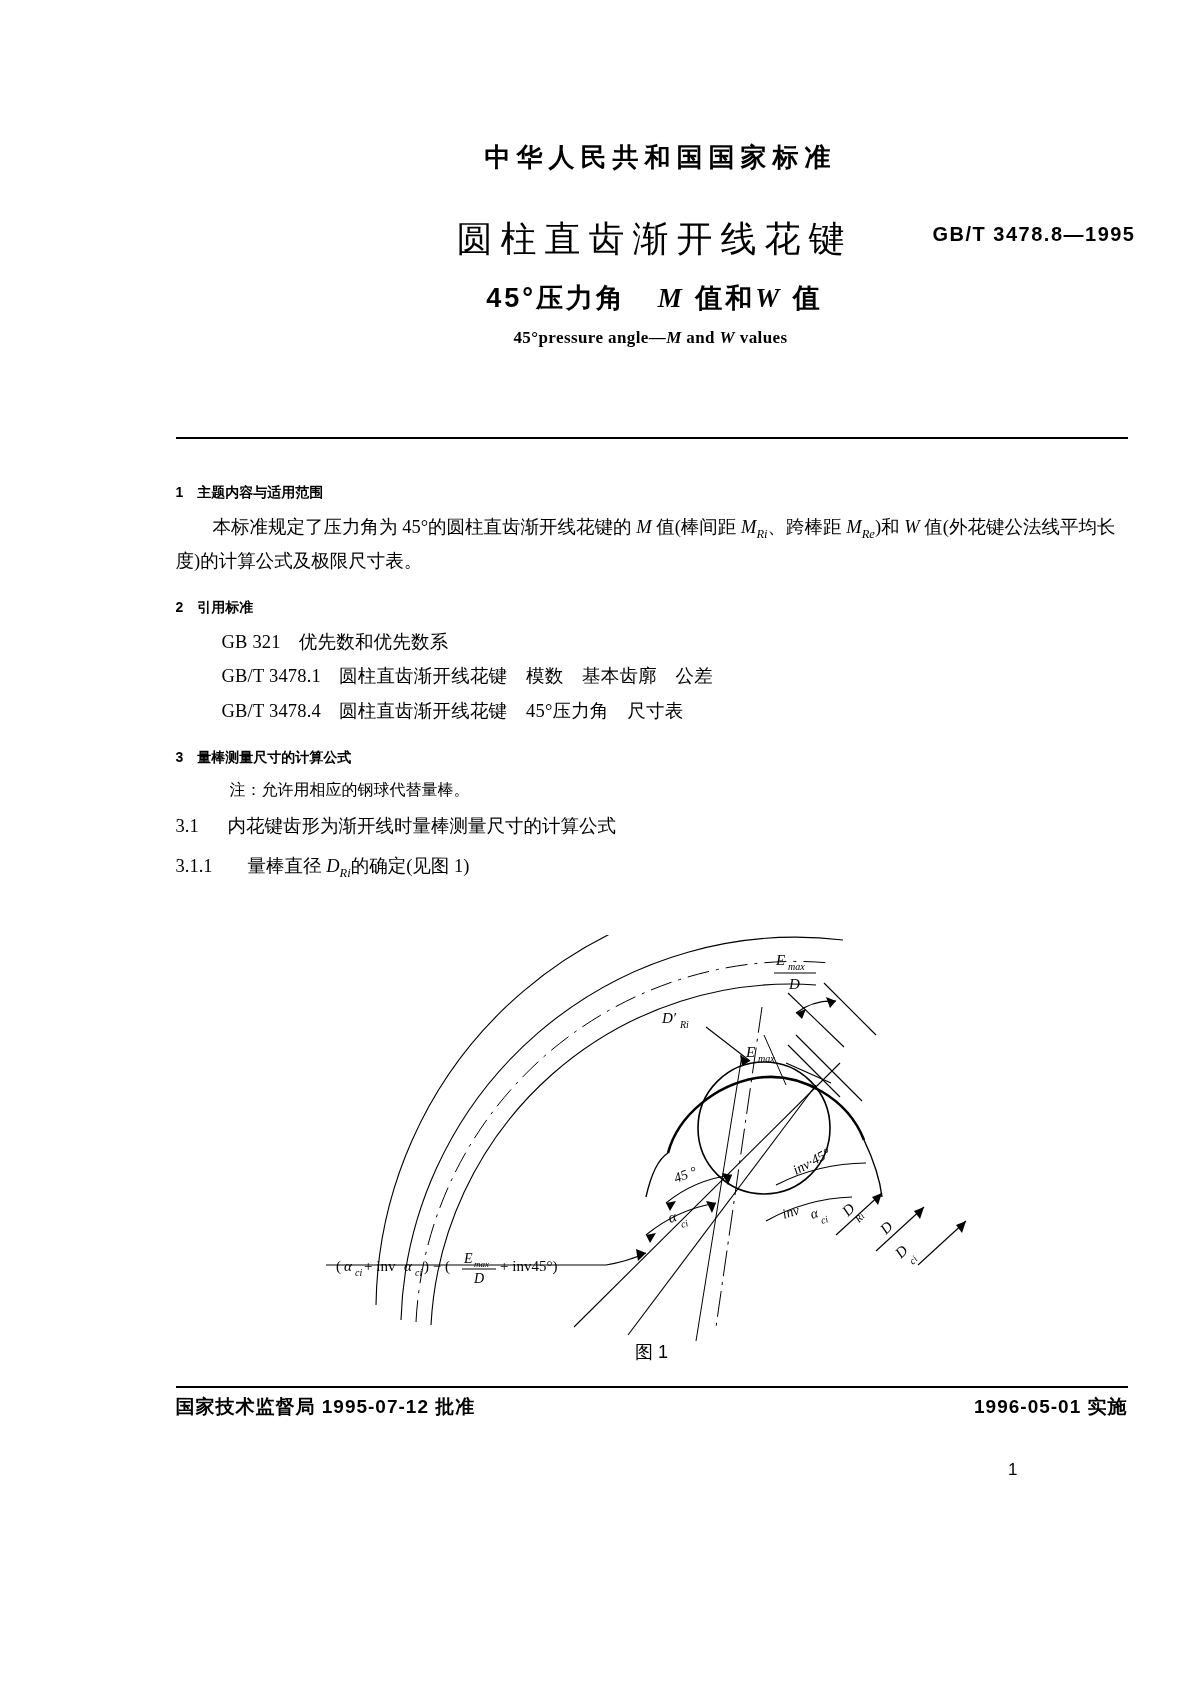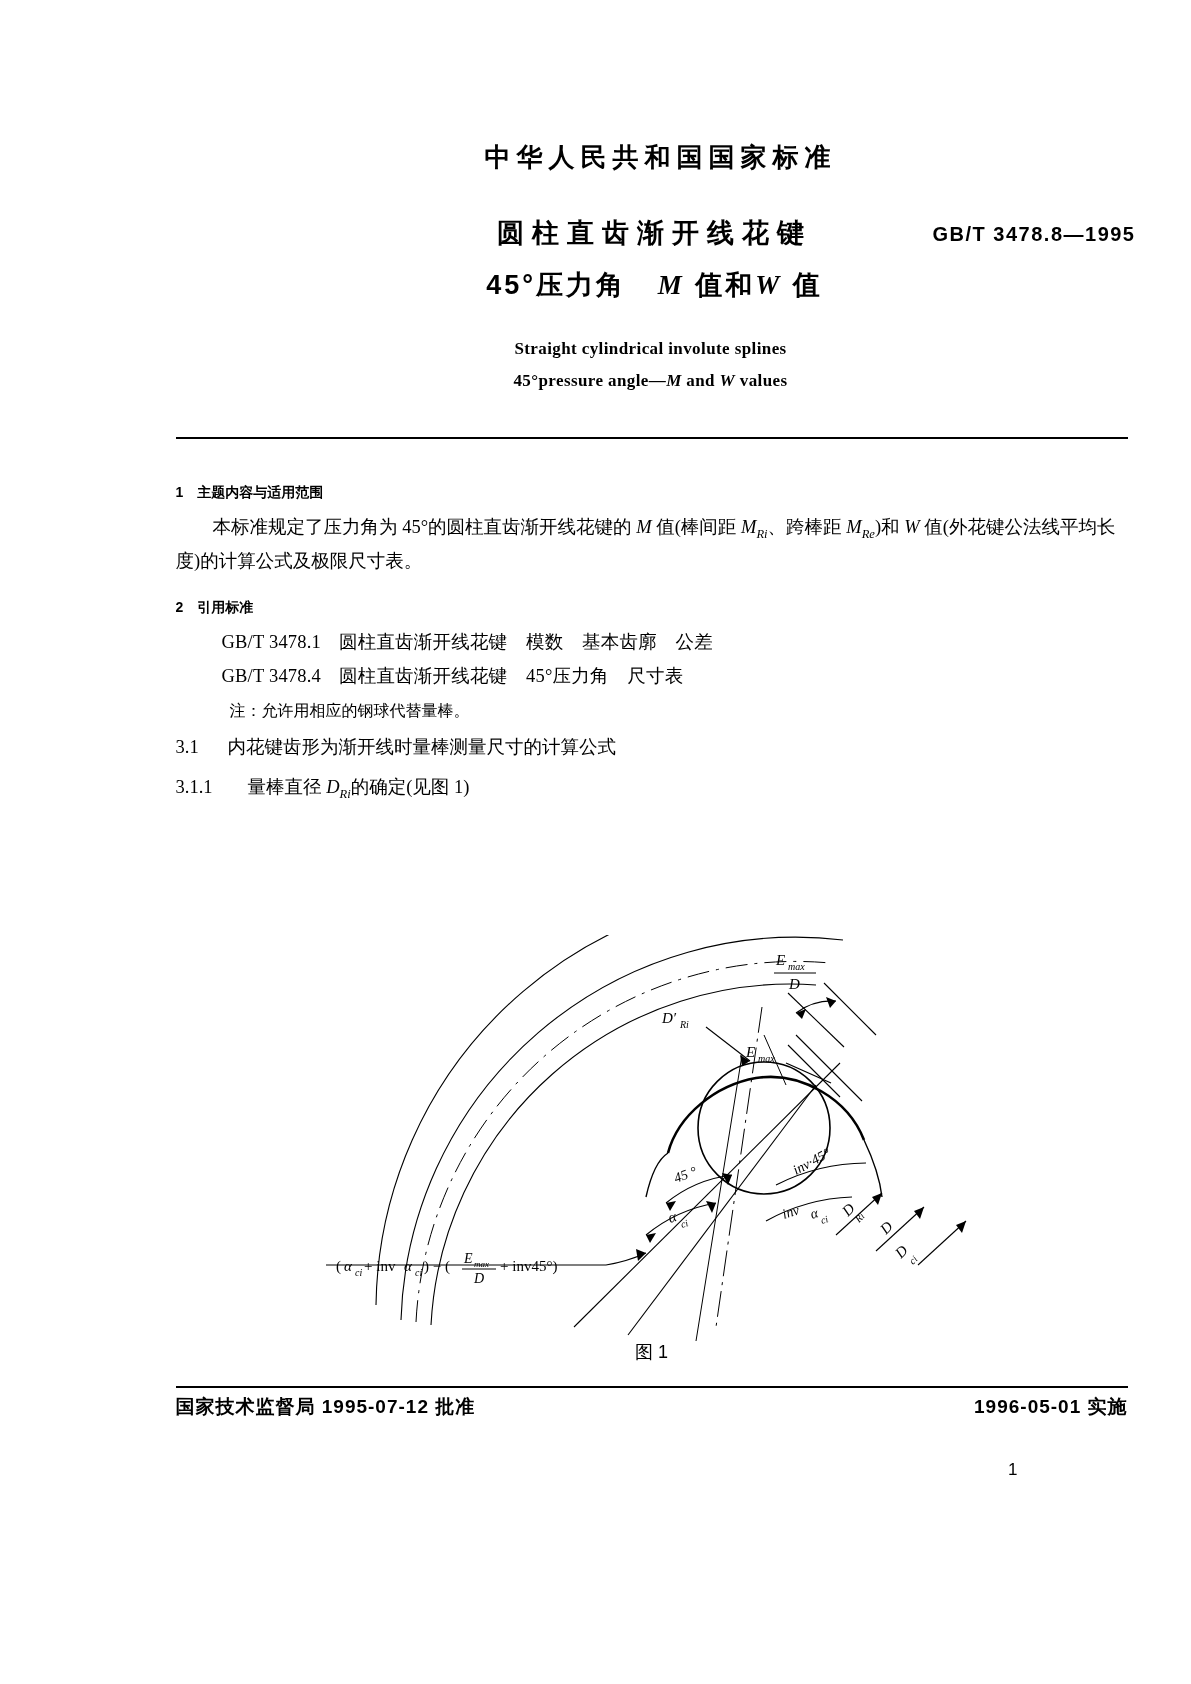--- a/index.html
+++ b/index.html
@@ -35,22 +35,22 @@
     text-align: center;
     padding-left: 20px;
   }
   .title-wrap {
     position: relative;
     margin-top: 40px;
     text-align: center;
   }
   .title-line1 {
     font-family: "Liberation Sans", "DejaVu Sans", sans-serif;
-    font-size: 27px;
-    font-weight: bold;
+    font-size: 36px;
+    font-weight: normal;
     letter-spacing: 8px;
     padding-left: 8px;
   }
   .title-line2 {
     font-family: "Liberation Sans", "DejaVu Sans", sans-serif;
     font-size: 27px;
     font-weight: bold;
     letter-spacing: 3px;
     margin-top: 16px;
     padding-left: 8px;
@@ -197,42 +197,45 @@
 
   <div class="doc-head">
     <div class="national-standard">中华人民共和国国家标准</div>
 
     <div class="title-wrap">
       <div class="title-line1">圆柱直齿渐开线花键</div>
       <div class="title-line2"><span>45°压力角</span>&nbsp;&nbsp;&nbsp;<span class="ital">M</span> <span>值和</span><span class="ital">W</span> <span>值</span></div>
       <div class="std-number">GB/T 3478.8—1995</div>
     </div>
 
-    <div class="title-en1">Straight cylindrical involute splines</div>
     <div class="title-en2"><span>45°pressure angle—</span><span class="ital">M</span><span> and </span><span class="ital">W</span><span> values</span></div>
   </div>
 
   <div class="rule-top"></div>
 
   <div class="body">
 
     <div class="sec-head">
       <span class="num">1</span><span>主题内容与适用范围</span>
     </div>
 
     <p class="para"><span>本标准规定了压力角为 45°的圆柱直齿渐开线花键的 </span><i class="v">M</i><span> 值(棒间距 </span><i class="v">M</i><sub class="s">Ri</sub><span>、跨棒距 </span><i class="v">M</i><sub class="s">Re</sub><span>)和 </span><i class="v">W</i><span> 值(外花键公法线平均长度)的计算公式及极限尺寸表。</span></p>
 
 
     <div class="sec-head">
       <span class="num">2</span><span>引用标准</span>
     </div>
 
+    <div class="ref-line"><span>GB 321</span><span class="gap"></span><span>优先数和优先数系</span></div>
     <div class="ref-line"><span>GB/T 3478.1</span><span class="gap"></span><span>圆柱直齿渐开线花键　模数　基本齿廓　公差</span></div>
     <div class="ref-line"><span>GB/T 3478.4</span><span class="gap"></span><span>圆柱直齿渐开线花键　45°压力角　尺寸表</span></div>
 
+    <div class="sec-head">
+      <span class="num">3</span><span>量棒测量尺寸的计算公式</span>
+    </div>
 
     <div class="note">注：允许用相应的钢球代替量棒。</div>
 
     <div class="sub-head"><span class="lbl">3.1</span><span>内花键齿形为渐开线时量棒测量尺寸的计算公式</span></div>
 
     <div class="sub-head2"><span class="lbl">3.1.1</span><span>量棒直径 </span><i class="v">D</i><sub class="s">Ri</sub><span>的确定(见图 1)</span></div>
   </div>
 
   <div class="figure">
     <svg width="952" height="420" viewBox="0 0 952 420" xmlns="http://www.w3.org/2000/svg">

